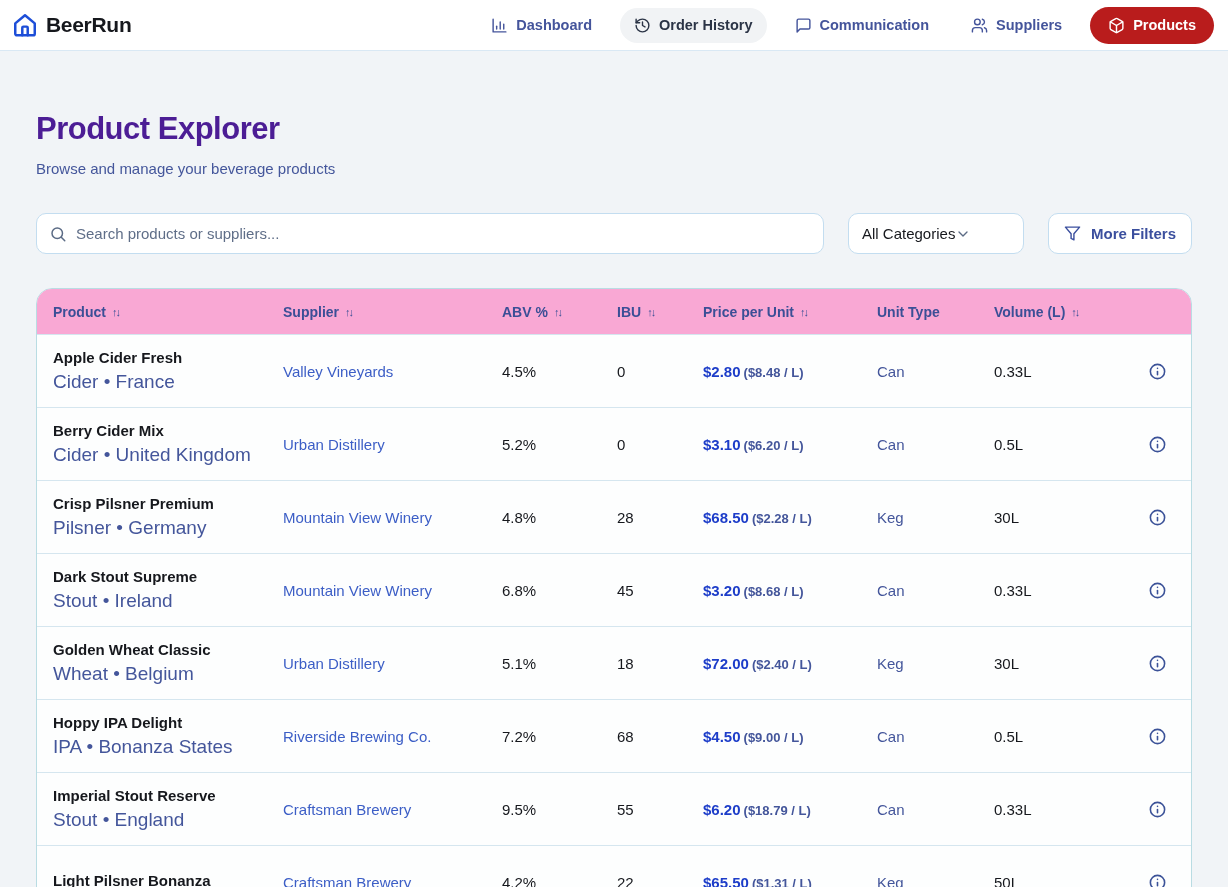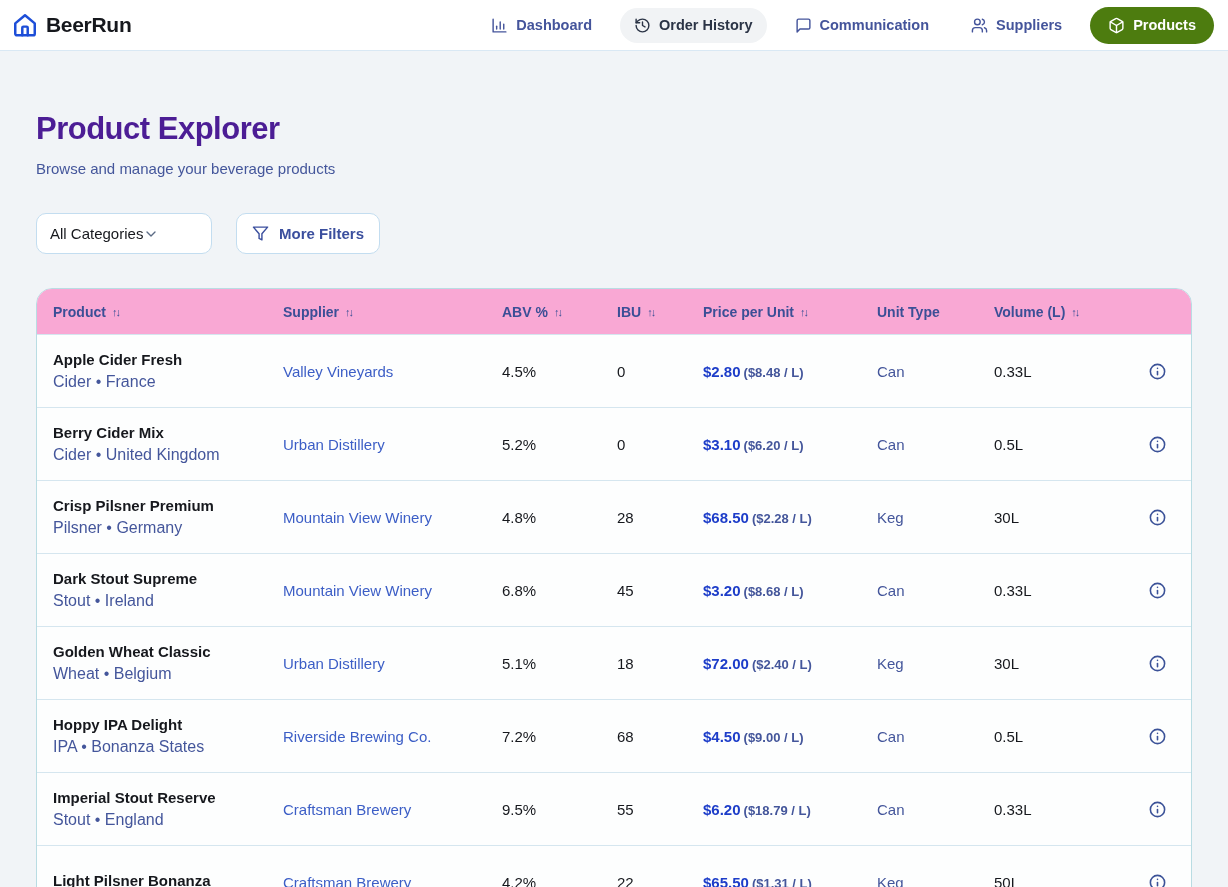--- a/index.html
+++ b/index.html
@@ -20,21 +20,21 @@
   .brand .brand-name { font-size:21px; font-weight:800; color:#16181d; letter-spacing:-0.3px;text-align:center; }
   .nav { display:flex; align-items:center; gap:14px; }
   .nav-item {
     display:flex; align-items:center; gap:8px;
     font-size:14.5px; font-weight:600; color:#44549b;
     padding:9px 14px; border-radius:999px; background:transparent;
     border:none; cursor:pointer; font-family:inherit;
   }
   .nav-item svg { flex:0 0 auto; }
   .nav-item.pill-muted { background:#f1f3f5; color:#2b3446; }
-  .nav-item.pill-active { background:#4d7c0f; color:#ffffff; padding:10px 18px; }
+  .nav-item.pill-active { background:#b91c1c; color:#ffffff; padding:10px 18px; }
   
   .main { padding:60px 36px 0 36px; }
   .page-title { font-size:31px; font-weight:800; color:#4c1d95; letter-spacing:-0.5px; }
   .page-subtitle { margin-top:13px; font-size:15px; color:#44569b; }
   
   .filter-row { display:flex; align-items:center; gap:24px; margin-top:36px; }
   .search-box {
     flex:1; height:41px; background:#ffffff; border:1px solid #c3ddf0;
     border-radius:10px; display:flex; align-items:center; padding:0 12px; gap:9px;
   }
@@ -69,21 +69,21 @@
   .thead-row { height:46px; border-bottom:1px solid #d5e6ef; background:#f9a8d4; }
   .th {
     font-size:14px; font-weight:700; color:#3b4f96;
     display:flex; align-items:center; gap:6px; cursor:pointer;
   }
   .th .sort { font-size:11px; letter-spacing:-2px; color:#3b4f96; font-weight:400; padding-right:2px; }
   .trow { height:73px; border-bottom:1px solid #d5e6ef; background:#fdfefe; }
   .trow:last-child { border-bottom:none; }
   .td { font-size:15px; color:#16181d; }
   .pname { font-size:15px; font-weight:700; color:#16181d; }
-  .psub { font-size:16px; color:#44569b; margin-top:5px; }
+  .psub { font-size:19px; color:#44569b; margin-top:5px; }
   .supplier-link { font-size:15px; color:#3c5ec6; cursor:pointer;margin-top:16px; }
   .price { font-size:15px; font-weight:700; color:#1d3dc9; }
   .priceper { font-size:13px; font-weight:600; color:#44569b; margin-left:3px; }
   .td-unit { color:#44569b; }
   .td-info { display:flex; justify-content:flex-end; padding-right:6px; }
   .info-btn {
     background:none; border:none; color:#3b5298; cursor:pointer;
     display:flex; align-items:center; padding:2px;
   }
 </style>
@@ -152,20 +152,29 @@
       <span>Products</span>
     </button>
   </nav>
 </header>
 
 <main class="main">
   <h1 class="page-title">Product Explorer</h1>
   <p class="page-subtitle">Browse and manage your beverage products</p>
 
   <div class="filter-row">
+    <div class="search-box">
+      <span style="display:flex">
+          <svg width="18" height="18" viewBox="0 0 24 24" fill="none" stroke="currentColor" stroke-width="2" stroke-linecap="round" stroke-linejoin="round">
+            <circle cx="11" cy="11" r="7"></circle>
+            <path d="m21 21-4.3-4.3"></path>
+          </svg>
+        </span>
+      <input type="text" placeholder="Search products or suppliers..." style="">
+    </div>
     <div class="select-box">
       <span>All Categories</span>
       <span class="chev">
           <svg width="16" height="16" viewBox="0 0 24 24" fill="none" stroke="currentColor" stroke-width="2" stroke-linecap="round" stroke-linejoin="round">
             <path d="m6 9 6 6 6-6"></path>
           </svg>
         </span>
     </div>
     <button class="more-filters">
       <span style="display:flex">

